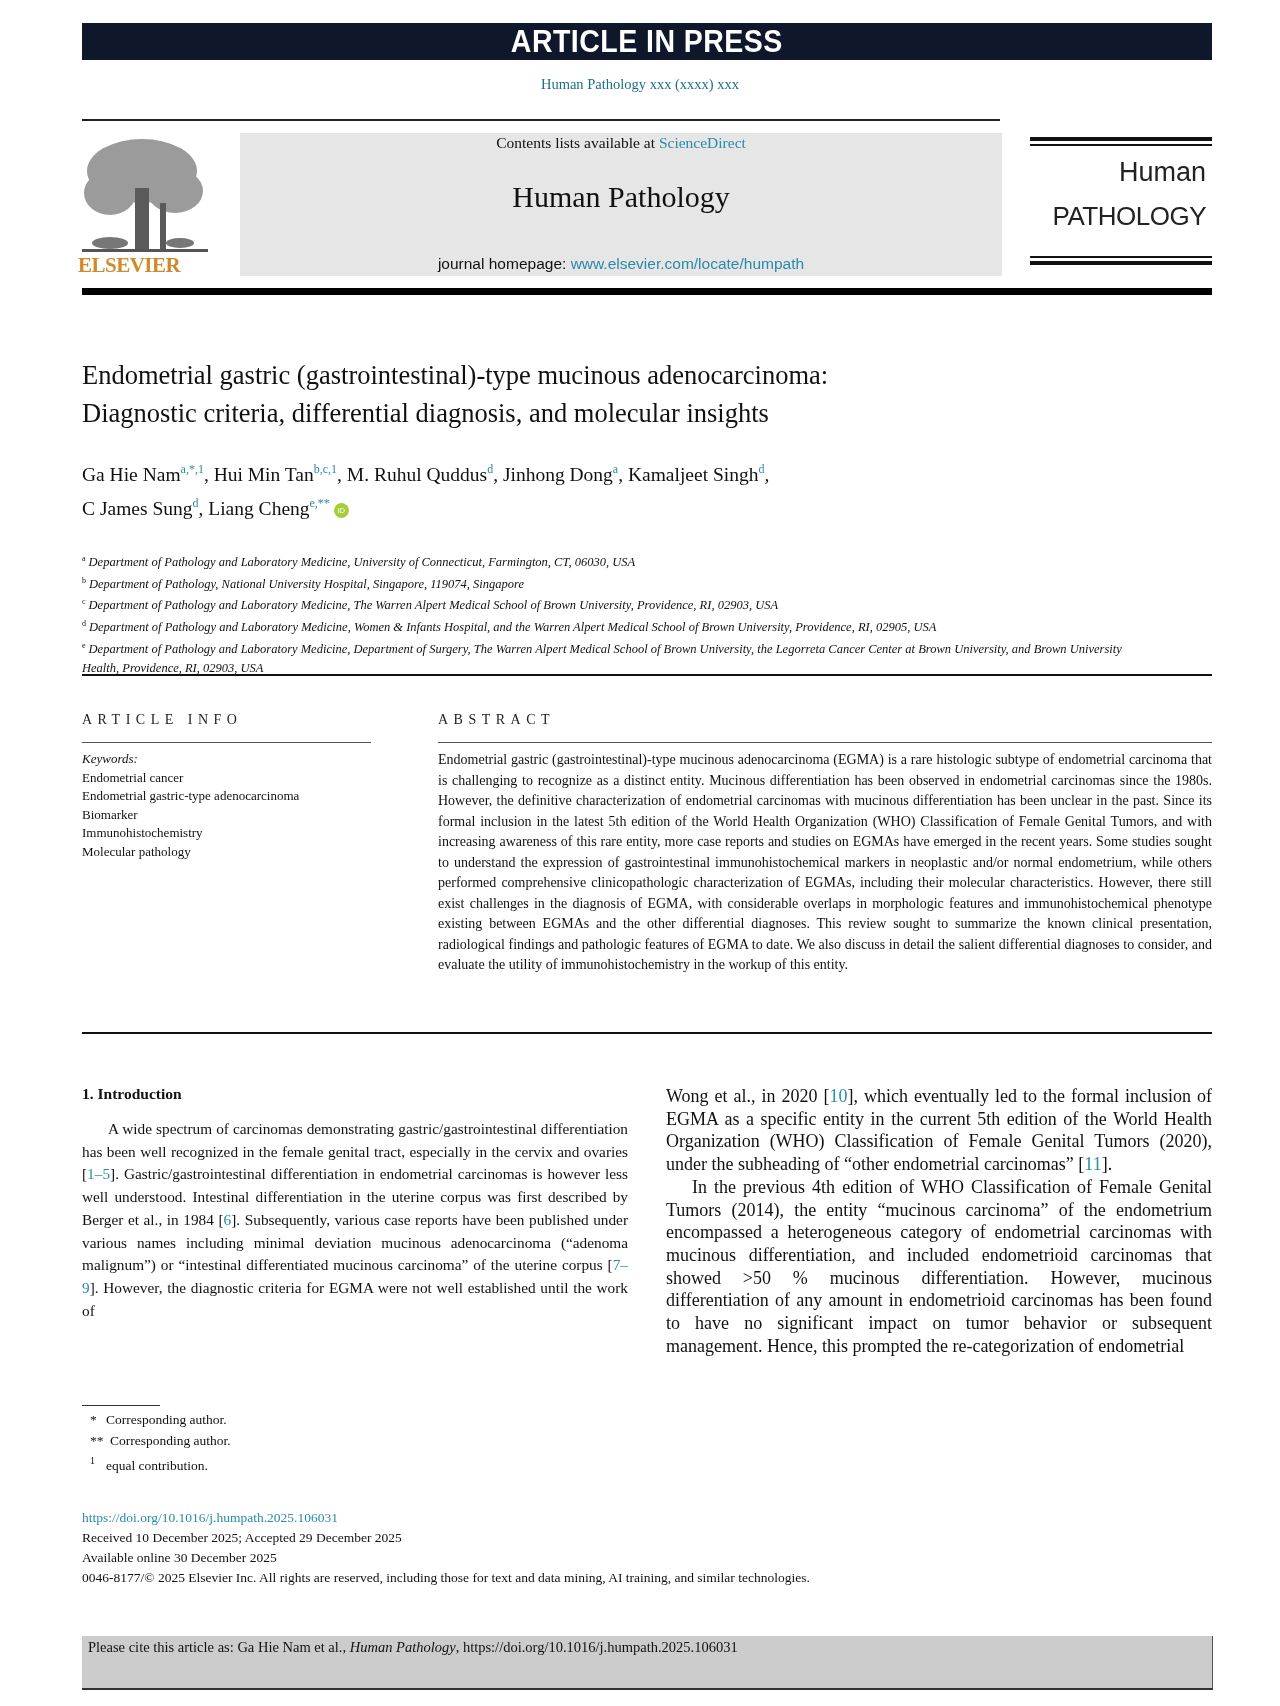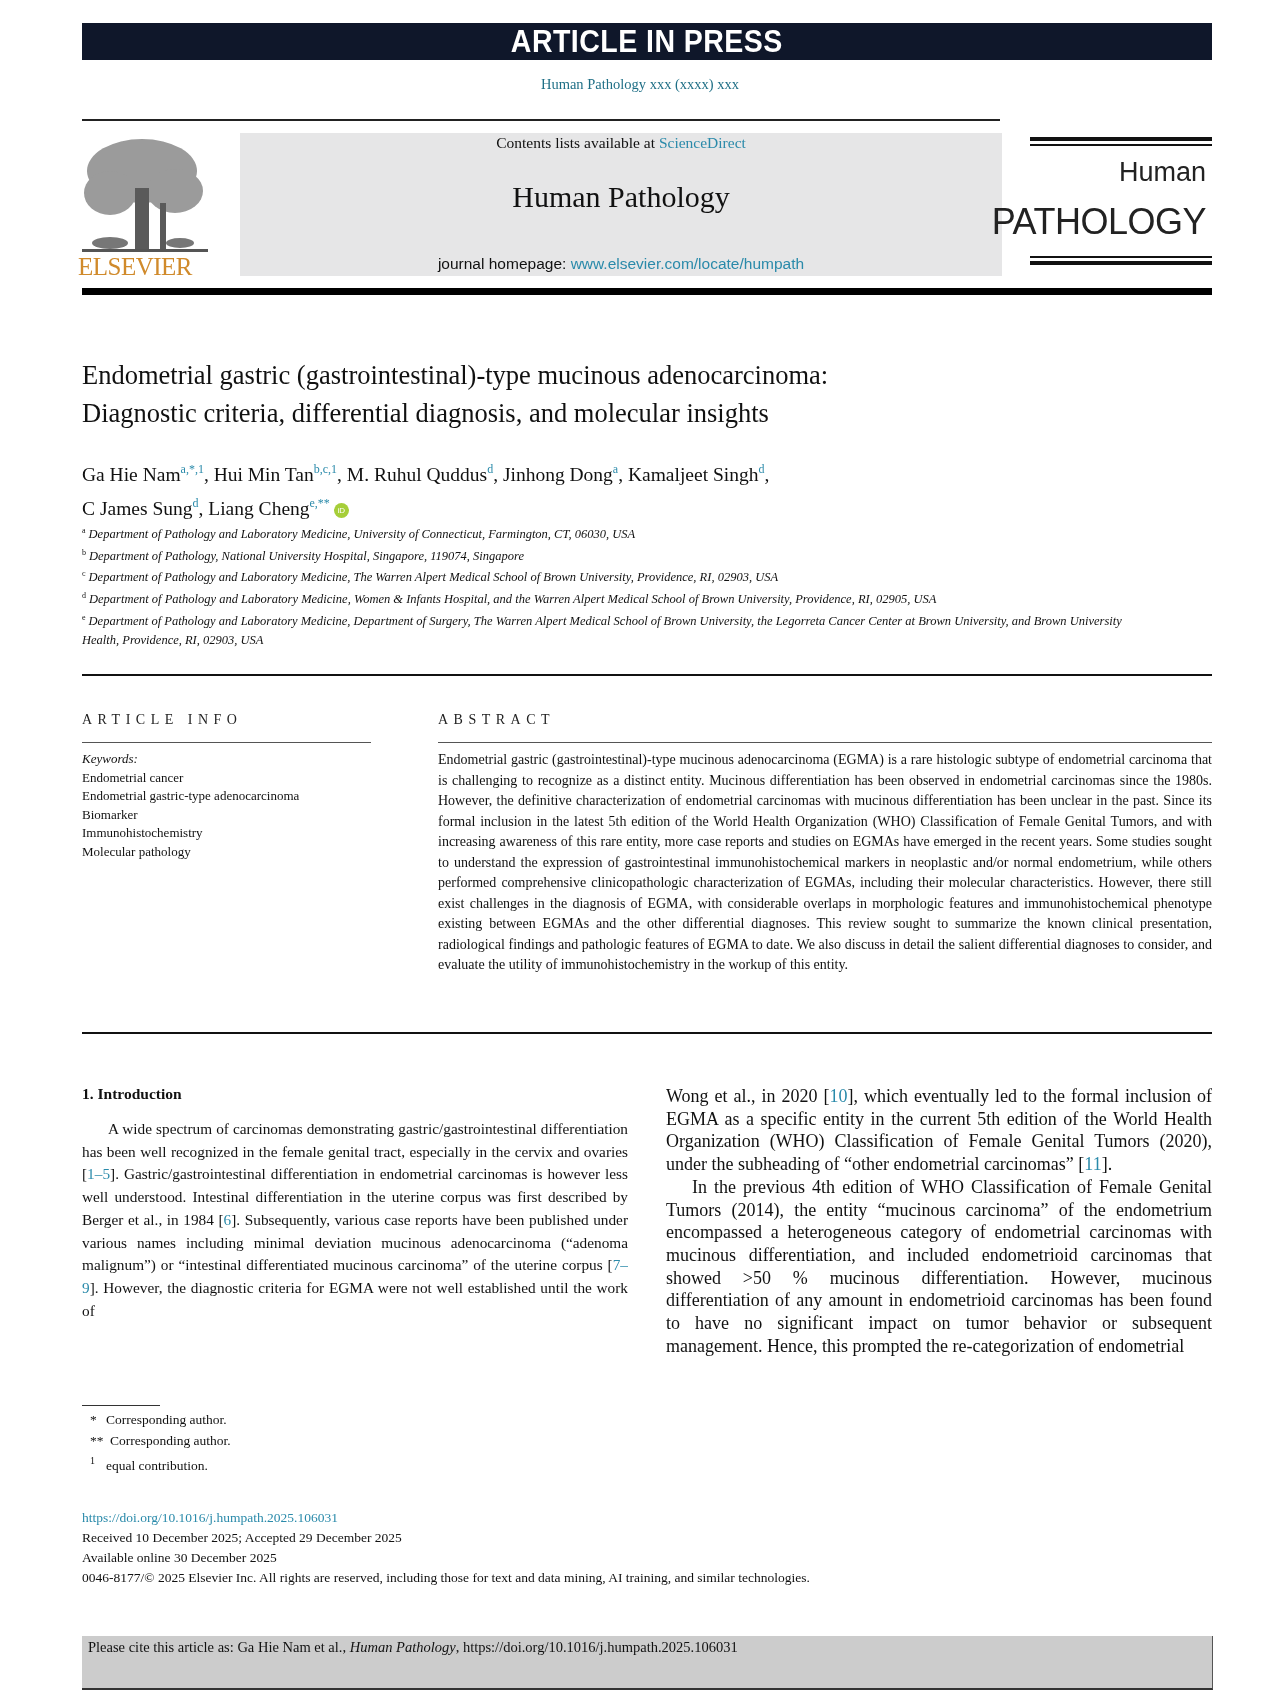--- a/index.html
+++ b/index.html
@@ -11,43 +11,43 @@
     
     #aip-banner { left: 82px; top: 23px; width: 1130px; height: 37px; background: #0f172a;
       display: flex; align-items: center; justify-content: center; }
     #aip-banner span { font-family: "Liberation Sans", "DejaVu Sans", sans-serif; font-weight: bold;
       color: #fff; font-size: 31px; letter-spacing: 0.5px; transform: scaleX(0.92); }
     #journal-ref { left: 0; width: 1280px; top: 76px; text-align: center; font-size: 14.5px; color: #1f6f86; }
     #top-rule { left: 82px; top: 119px; width: 918px; height: 2px; background: #222; }
 
     
     #elsevier-logo { left: 80px; top: 133px; width: 130px; height: 148px; }
-    #elsevier-word { left: 78px; top: 253px; font-size: 25px; color: #d08a2b; letter-spacing: -0.5px; font-family: "Liberation Serif", serif; }
+    #elsevier-word { left: 78px; top: 253px; font-size: 21px; color: #d08a2b; letter-spacing: -0.5px; font-family: "Liberation Serif", serif; font-weight: bold; }
     #header-box { left: 240px; top: 133px; width: 762px; height: 143px; background: #e6e6e7; }
     #contents-line { left: 240px; width: 762px; top: 134px; text-align: center; font-size: 15.5px; }
     #journal-name { left: 240px; width: 762px; top: 180px; text-align: center; font-size: 30px; }
     #homepage-line { left: 240px; width: 762px; top: 255px; text-align: center; font-size: 15.5px;
       font-family: "Liberation Sans", "DejaVu Sans", sans-serif; }
     #hp-logo { left: 1030px; top: 135px; width: 182px; height: 130px; }
     #hp-logo .rule-thick { position: absolute; left: 0; width: 182px; height: 4px; background: #111; }
     #hp-logo .rule-thin { position: absolute; left: 0; width: 182px; height: 1.5px; background: #111; }
     #hp-human { position: absolute; right: 6px; top: 22px; font-family: "Liberation Sans", "DejaVu Sans", sans-serif; font-size: 27px; color: #222; }
-    #hp-path { position: absolute; right: 6px; top: 66px; font-family: "Liberation Sans", "DejaVu Sans", sans-serif; font-size: 36px; color: #222; letter-spacing: -0.5px; }
+    #hp-path { position: absolute; right: 6px; top: 66px; font-family: "Liberation Sans", "DejaVu Sans", sans-serif; font-size: 26px; color: #222; letter-spacing: -0.5px; }
     #header-bottom-rule { left: 82px; top: 288px; width: 1130px; height: 7px; background: #000; }
 
     
     #title { left: 82px; top: 356px; width: 1120px; font-size: 26.5px; line-height: 38px; color: #111; }
     #authors { left: 82px; top: 455px; width: 1120px; font-size: 19.5px; line-height: 29px; }
     #authors sup { color: #2a8aaa; font-size: 12px; vertical-align: 8px; }
     .orcid { display: inline-block; width: 15px; height: 15px; border-radius: 50%; background: #a6ce39;
       vertical-align: 2px; margin-left: 4px; color: #fff; font-size: 8px; line-height: 15px; text-align: center;
       font-family: "Liberation Sans", sans-serif; }
 
     
-    #affils { left: 82px; top: 522px; width: 1040px; font-size: 12.5px; line-height: 18.7px; font-style: italic; }
+    #affils { left: 82px; top: 550px; width: 1040px; font-size: 12.5px; line-height: 18.7px; font-style: italic; }
     #affils sup { font-style: normal; font-size: 8px; vertical-align: 5px; margin-right: 3px; }
     #affil-rule { left: 82px; top: 674px; width: 1130px; height: 2px; background: #111; }
 
     
     .caps-head { font-size: 14px; letter-spacing: 5.5px; color: #222; text-align: right; }
     #info-head { left: 82px; top: 712px; }
     #abstract-head { left: 438px; top: 712px; }
     #info-rule { left: 82px; top: 742px; width: 289px; height: 1px; background: #555; }
     #abstract-rule { left: 438px; top: 742px; width: 774px; height: 1px; background: #555; }
     #keywords { left: 82px; top: 750px; width: 340px; font-size: 13px; line-height: 18.6px; }

